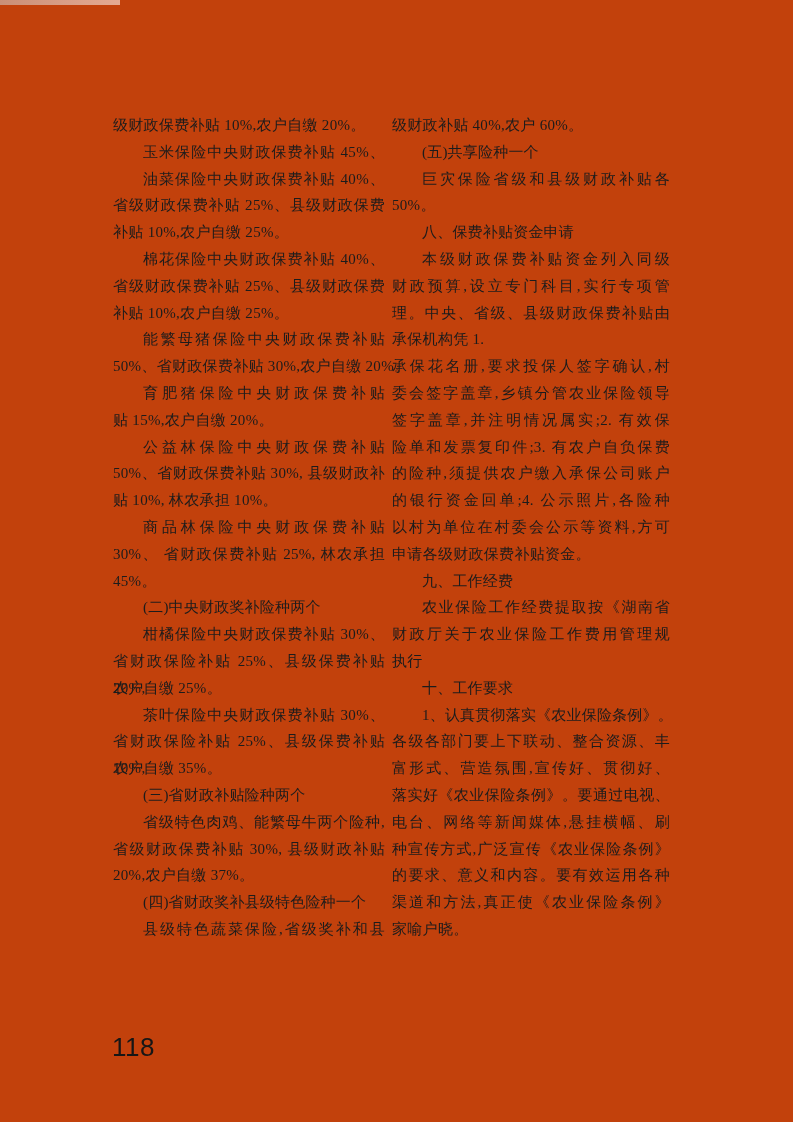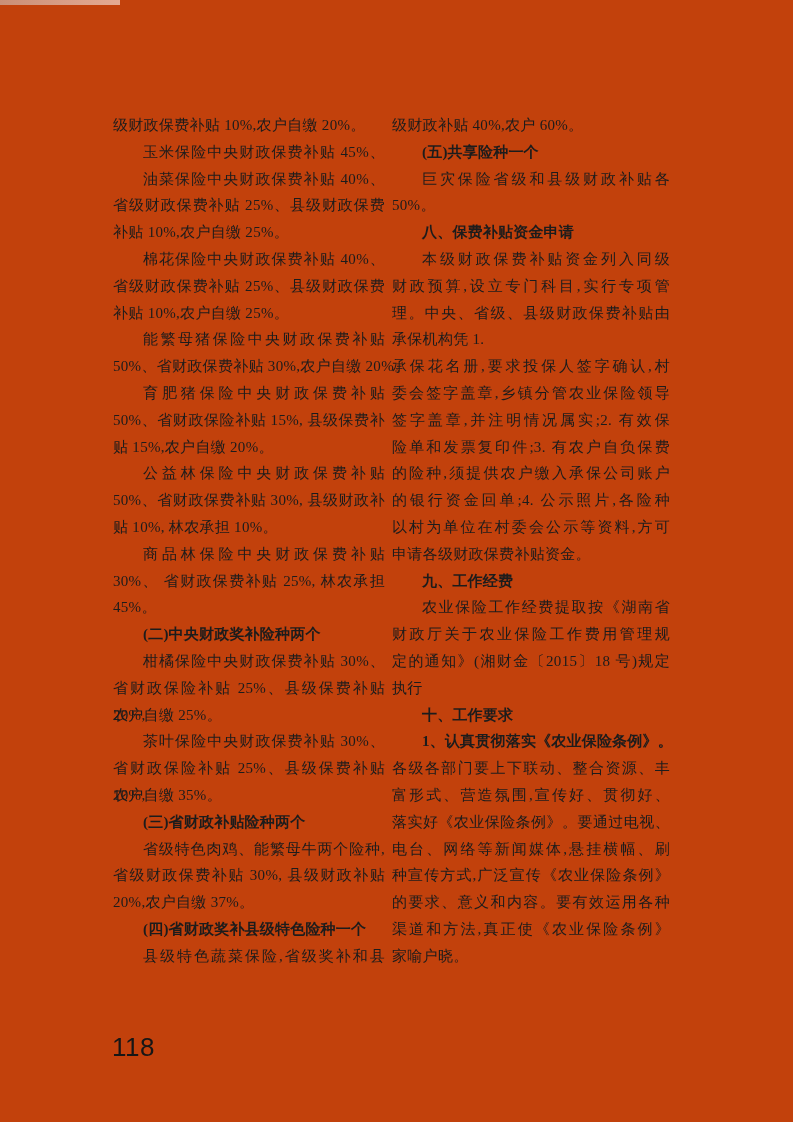--- a/index.html
+++ b/index.html
@@ -48,21 +48,21 @@
   .line.nf {
     white-space: nowrap; 
   }
   .line.just {
     text-align-last: justify;
   }
   .line.ind {
     text-indent: 30px;
   }
   .line.head {
-    font-weight: 700;
+    font-weight: 400;
     letter-spacing: 0.2px;
   }
   .page-number {
     position: absolute;
     left: 112px;
     top: 1032px;
     font-family: "Liberation Sans", "DejaVu Sans", sans-serif;
     font-size: 26px;
     line-height: 30px;
     color: #161616;
@@ -80,21 +80,20 @@
       <div class="line ind just">玉米保险中央财政保费补贴 45%、</div>
       <div class="line ind just">油菜保险中央财政保费补贴 40%、</div>
       <div class="line just">省级财政保费补贴 25%、县级财政保费</div>
       <div class="line nf">补贴 10%,农户自缴 25%。</div>
       <div class="line ind just">棉花保险中央财政保费补贴 40%、</div>
       <div class="line just">省级财政保费补贴 25%、县级财政保费</div>
       <div class="line nf">补贴 10%,农户自缴 25%。</div>
       <div class="line ind just">能繁母猪保险中央财政保费补贴</div>
       <div class="line nf">50%、省财政保费补贴 30%,农户自缴 20%。</div>
       <div class="line ind just">育肥猪保险中央财政保费补贴</div>
-      <div class="line just">50%、省财政保险补贴 15%, 县级保费补</div>
       <div class="line nf">贴 15%,农户自缴 20%。</div>
       <div class="line ind just">公益林保险中央财政保费补贴</div>
       <div class="line just">50%、省财政保费补贴 30%, 县级财政补</div>
       <div class="line nf">贴 10%, 林农承担 10%。</div>
       <div class="line ind just">商品林保险中央财政保费补贴</div>
       <div class="line just">30%、 省财政保费补贴 25%, 林农承担</div>
       <div class="line nf">45%。</div>
       <div class="line head ind nf">(二)中央财政奖补险种两个</div>
       <div class="line ind just">柑橘保险中央财政保费补贴 30%、</div>
       <div class="line just">省财政保险补贴 25%、县级保费补贴 20%,</div>
@@ -123,21 +122,20 @@
       <div class="line just">委会签字盖章,乡镇分管农业保险领导</div>
       <div class="line just">签字盖章,并注明情况属实;2. 有效保</div>
       <div class="line just">险单和发票复印件;3. 有农户自负保费</div>
       <div class="line just">的险种,须提供农户缴入承保公司账户</div>
       <div class="line just">的银行资金回单;4. 公示照片,各险种</div>
       <div class="line just">以村为单位在村委会公示等资料,方可</div>
       <div class="line nf">申请各级财政保费补贴资金。</div>
       <div class="line head ind nf">九、工作经费</div>
       <div class="line ind just">农业保险工作经费提取按《湖南省</div>
       <div class="line just">财政厅关于农业保险工作费用管理规</div>
-      <div class="line just">定的通知》(湘财金〔2015〕18 号)规定</div>
       <div class="line nf">执行</div>
       <div class="line head ind nf">十、工作要求</div>
       <div class="line head ind nf">1、认真贯彻落实《农业保险条例》。</div>
       <div class="line just">各级各部门要上下联动、整合资源、丰</div>
       <div class="line just">富形式、营造氛围,宣传好、贯彻好、</div>
       <div class="line just">落实好《农业保险条例》。要通过电视、</div>
       <div class="line just">电台、网络等新闻媒体,悬挂横幅、刷</div>
       <div class="line just">种宣传方式,广泛宣传《农业保险条例》</div>
       <div class="line just">的要求、意义和内容。要有效运用各种</div>
       <div class="line just">渠道和方法,真正使《农业保险条例》</div>

